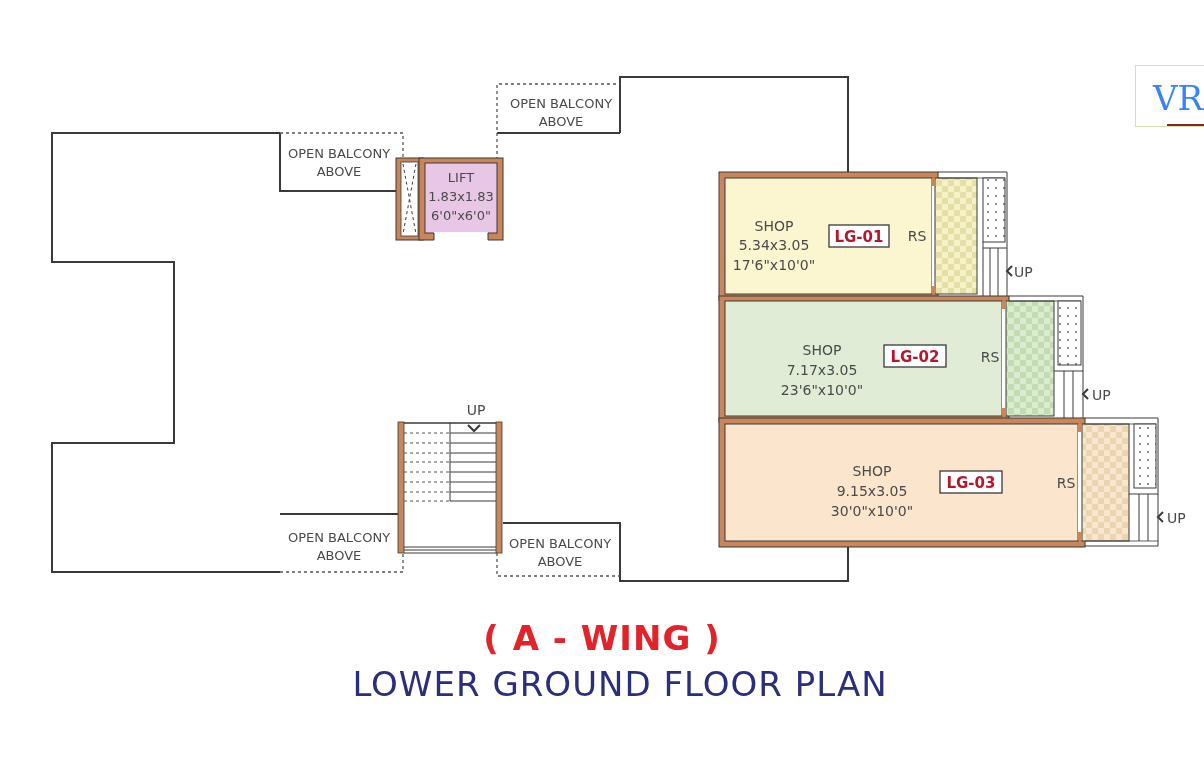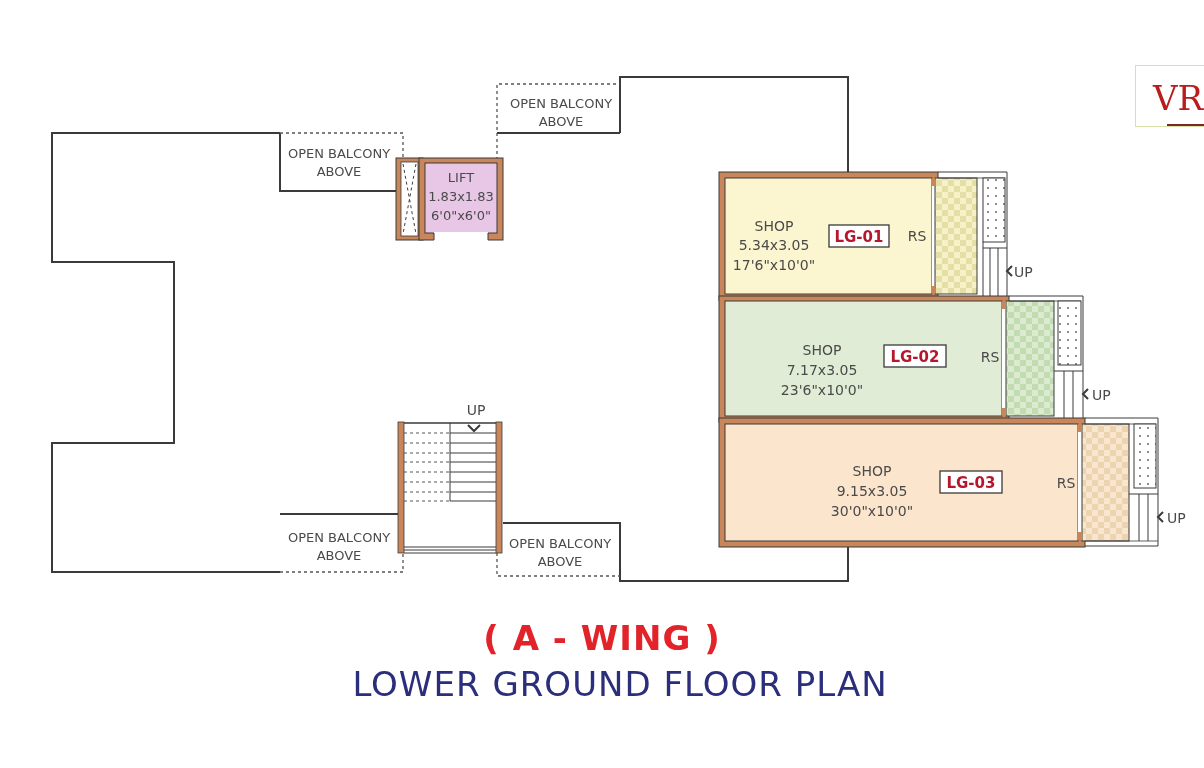--- a/index.html
+++ b/index.html
@@ -6,21 +6,21 @@
   body { width: 1204px; height: 768px; position: relative; overflow: hidden; font-family: "DejaVu Sans", sans-serif; }
   svg { position: absolute; left: 0; top: 0; }
   .lbl { font-family: "DejaVu Sans", sans-serif; fill: #4a4a4a; font-size: 13px; }
   .shop-txt { font-family: "DejaVu Sans", sans-serif; fill: #4a4a4a; font-size: 14px; }
   .tag-txt { font-family: "DejaVu Sans", sans-serif; fill: #b5182d; font-size: 15px; font-weight: bold; }
   .rs-txt { font-family: "DejaVu Sans", sans-serif; fill: #4a4a4a; font-size: 14px; }
   .up-txt { font-family: "DejaVu Sans", sans-serif; fill: #4a4a4a; font-size: 14px; }
   .title-wing { position: absolute; left: 0; width: 1204px; top: 618px; text-align: center; color: #e2232a; font-family: "DejaVu Sans", sans-serif; font-weight: bold; font-size: 34px; letter-spacing: 1px; }
   .title-plan { position: absolute; left: 0; width: 1240px; top: 664px; text-align: center; color: #2b2e7a; font-family: "DejaVu Sans", sans-serif; font-size: 34px; letter-spacing: 1px; }
   .logo { position: absolute; left: 1135px; top: 65px; width: 80px; height: 60px; border: 1.5px solid #d6e2a8; border-right: none; }
-  .logo-text { position: absolute; left: 1153px; top: 78px; font-family: "DejaVu Serif", serif; font-size: 34px; color: #b91c1c; letter-spacing: 0px; }
+  .logo-text { position: absolute; left: 1153px; top: 78px; font-family: "DejaVu Serif", serif; font-size: 34px; color: #3b82f6; letter-spacing: 0px; }
   .logo-line { position: absolute; left: 1167px; top: 124px; width: 40px; height: 2px; background: #7a2a22; }
 </style>
 </head>
 <body>
 
 <svg width="1204" height="768" viewBox="0 0 1204 768">
   <defs>
     <pattern id="chk1" width="12" height="12" patternUnits="userSpaceOnUse">
       <rect width="12" height="12" fill="#f7f1c8"></rect>
       <rect width="6" height="6" fill="#e3dfa6"></rect>

